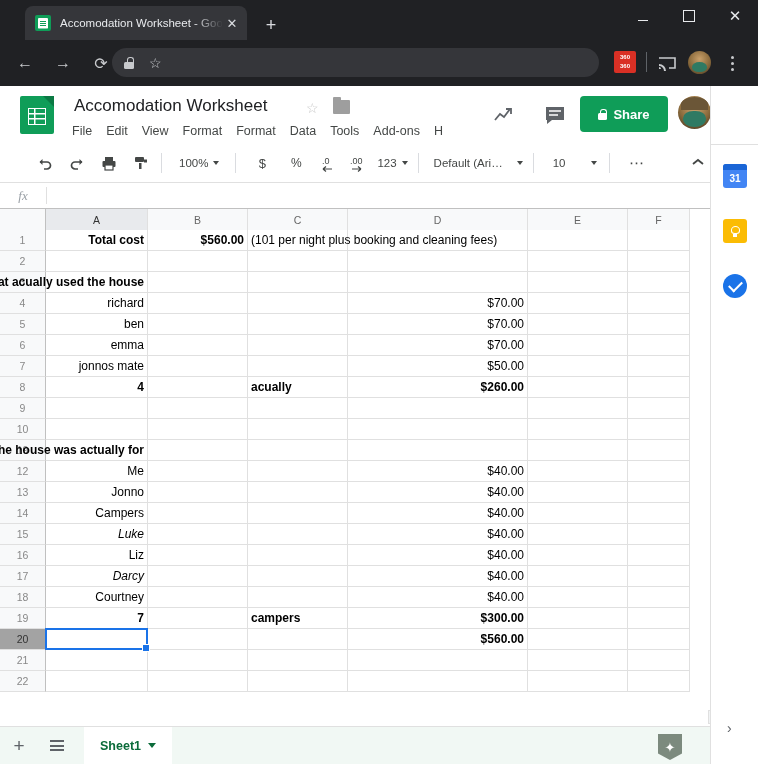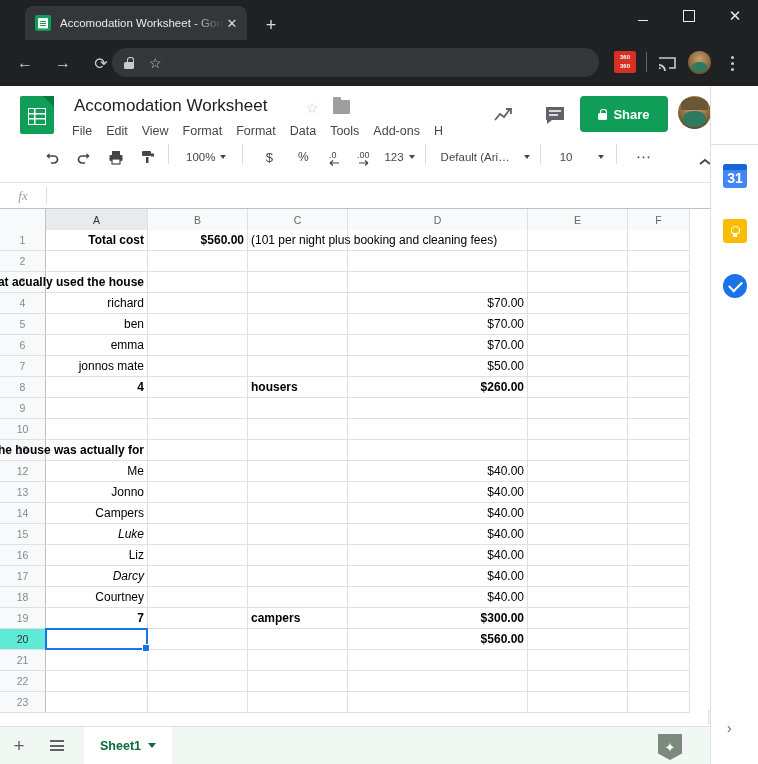--- a/index.html
+++ b/index.html
@@ -143,22 +143,22 @@
   .avatar-sheets::before {
     content:""; position:absolute; left:3px; top:1px; width:27px; height:13px;
     background:#6b5637; border-radius:50% 50% 0 0;
   }
   .avatar-sheets::after {
     content:""; position:absolute; left:5px; top:15px; width:23px; height:16px;
     background:#2f7a63; border-radius:45% 45% 50% 50%;
   }
 
   
-  .toolbar { position: absolute; left: 17px; top: 58px; width: 710px; height: 38px; background: #fff;
-             display: flex; }
+  .toolbar { position: absolute; left: 10px; top: 58px; width: 710px; height: 38px; background: #fff;
+             display: flex; align-items: center; }
   .tb { height: 26px; min-width: 26px; display:flex; align-items:center; justify-content:center;
         color:#444746; font-size: 14px; }
   .tbsep { width: 1px; height: 20px; background: #dadce0; margin: 0 7px; }
   .tb-text { font-size: 11.5px; color: #444746; }
   .caret { width:0; height:0; border-left:3.5px solid transparent; border-right:3.5px solid transparent;
            border-top:4px solid #444746; margin-left: 5px; }
   .tb-collapse { position:absolute; right: 14px; top: 10px; color:#444746; font-size: 13px; }
 
   
   .formulabar { position: absolute; left: 0; top: 96px; width: 710px; height: 26px; background:#fff;
@@ -177,21 +177,21 @@
   .corner { width: 46px; height: 21px; background:#f8f9fa; border-right:1px solid #c0c0c0; }
   .ch { height: 21px; border-right:1px solid #e0e0e0; font-size: 10.5px; color:#666;
         display:flex; align-items:center; justify-content:center; background:#f8f9fa; }
   .ch.sel { background:#e8eaed; color:#333; }
 
   .rows { position:absolute; left:0; top:21px; width: 698px; }
   .row { display:flex; height:21px; }
   .rh { width:46px; height:21px; background:#f8f9fa; border-right:1px solid #c0c0c0;
         border-bottom:1px solid #e0e0e0; font-size:10.5px; color:#888;
         display:flex; align-items:center; justify-content:center; flex:none; }
-  .rh.sel { background:#5eead4; color:#333; }
+  .rh.sel { background:#a3a3a3; color:#333; }
   .cell { height:21px; border-right:1px solid #e0e0e0; border-bottom:1px solid #e0e0e0;
           font-size: 12px; color:#000; display:flex; align-items:center; padding: 0 3px;
           overflow: visible; white-space: nowrap; flex:none; position: relative; }
   .cell.r { justify-content: flex-end; }
   .cell.b { font-weight: bold; }
   .cell.spill { overflow: visible; z-index: 1; }
 
   .selbox {
     position:absolute; border: 2px solid #1a73e8; pointer-events:none; z-index: 5;
     background: transparent;
@@ -228,21 +228,21 @@
     display:flex; align-items:center; justify-content:center; color:#fff; font-size:13px;
   }
 
   
   .sidepanel { position:absolute; right:0; top: 0; width: 48px; height: 678px; background:#fff;
                border-left:1px solid #e0e0e0; }
   .sp-icon { position:absolute; left: 12px; width: 24px; height: 24px; border-radius:3px;
              display:flex; align-items:center; justify-content:center; font-size:10px; }
   .sp-cal { top: 78px; background:#4285f4; color:#fff; flex-direction:column; }
   .sp-cal::before { content:""; position:absolute; left:0; top:0; width:24px; height:6px; background:#1a65d6; border-radius:3px 3px 0 0; }
-  .sp-cal b { font-size:14px; position:relative; top:2px; }
+  .sp-cal b { font-size:10px; position:relative; top:2px; }
   .sp-keep { top: 133px; background:#fbbc04; }
   .sp-keep i { width:9px;height:11px; position:relative; }
   .sp-keep i::before { content:""; position:absolute; left:0; top:0; width:9px;height:8px;
                        border:1.5px solid #fff; border-radius:50% 50% 40% 40%; box-sizing:border-box; }
   .sp-keep i::after { content:""; position:absolute; left:2.5px; bottom:0; width:4px;height:2.5px; background:#fff; }
   .sp-tasks { top: 188px; background:#1a73e8; border-radius:50%; }
   .sp-tasks::after { content:""; position:absolute; left:6px; top:7px; width:11px; height:6px;
                      border-left:2px solid #fff; border-bottom:2px solid #fff; transform: rotate(-45deg); }
   .sp-expand { position:absolute; left: 16px; bottom: 28px; font-size:14px; color:#5f6368; }
   .sp-div { position:absolute; left:0; top: 58px; width:48px; height:1px; background:#e0e0e0; }
@@ -488,21 +488,21 @@
             <div class="cell r" style="width: 100px;"></div>
             <div class="cell" style="width: 100px;"></div>
             <div class="cell r" style="width: 180px; text-align: center;">$50.00</div>
             <div class="cell" style="width: 100px;"></div>
             <div class="cell" style="width: 62px;"></div>
           </div>
           <div class="row">
             <div class="rh">8</div>
             <div class="cell r b" style="width: 102px;">4</div>
             <div class="cell r" style="width: 100px;"></div>
-            <div class="cell b" style="width: 100px;">housers</div>
+            <div class="cell b" style="width: 100px;">acually</div>
             <div class="cell r b" style="width: 180px;">$260.00</div>
             <div class="cell" style="width: 100px;"></div>
             <div class="cell" style="width: 62px;"></div>
           </div>
           <div class="row">
             <div class="rh">9</div>
             <div class="cell r" style="width: 102px;"></div>
             <div class="cell r" style="width: 100px;"></div>
             <div class="cell" style="width: 100px;"></div>
             <div class="cell r" style="width: 180px;"></div>
@@ -612,29 +612,20 @@
             <div class="rh">21</div>
             <div class="cell r" style="width: 102px;"></div>
             <div class="cell r" style="width: 100px;"></div>
             <div class="cell" style="width: 100px;"></div>
             <div class="cell r" style="width: 180px;"></div>
             <div class="cell" style="width: 100px;"></div>
             <div class="cell" style="width: 62px;"></div>
           </div>
           <div class="row">
             <div class="rh">22</div>
-            <div class="cell r" style="width: 102px;"></div>
-            <div class="cell r" style="width: 100px;"></div>
-            <div class="cell" style="width: 100px;"></div>
-            <div class="cell r" style="width: 180px;"></div>
-            <div class="cell" style="width: 100px;"></div>
-            <div class="cell" style="width: 62px;"></div>
-          </div>
-          <div class="row">
-            <div class="rh">23</div>
             <div class="cell r" style="width: 102px;"></div>
             <div class="cell r" style="width: 100px;"></div>
             <div class="cell" style="width: 100px;"></div>
             <div class="cell r" style="width: 180px;"></div>
             <div class="cell" style="width: 100px;"></div>
             <div class="cell" style="width: 62px;"></div>
           </div>
         </div>
       <div class="selbox" id="selbox" style="left: 45px; top: 419px; width: 103px; height: 22px;"></div>
     </div>

